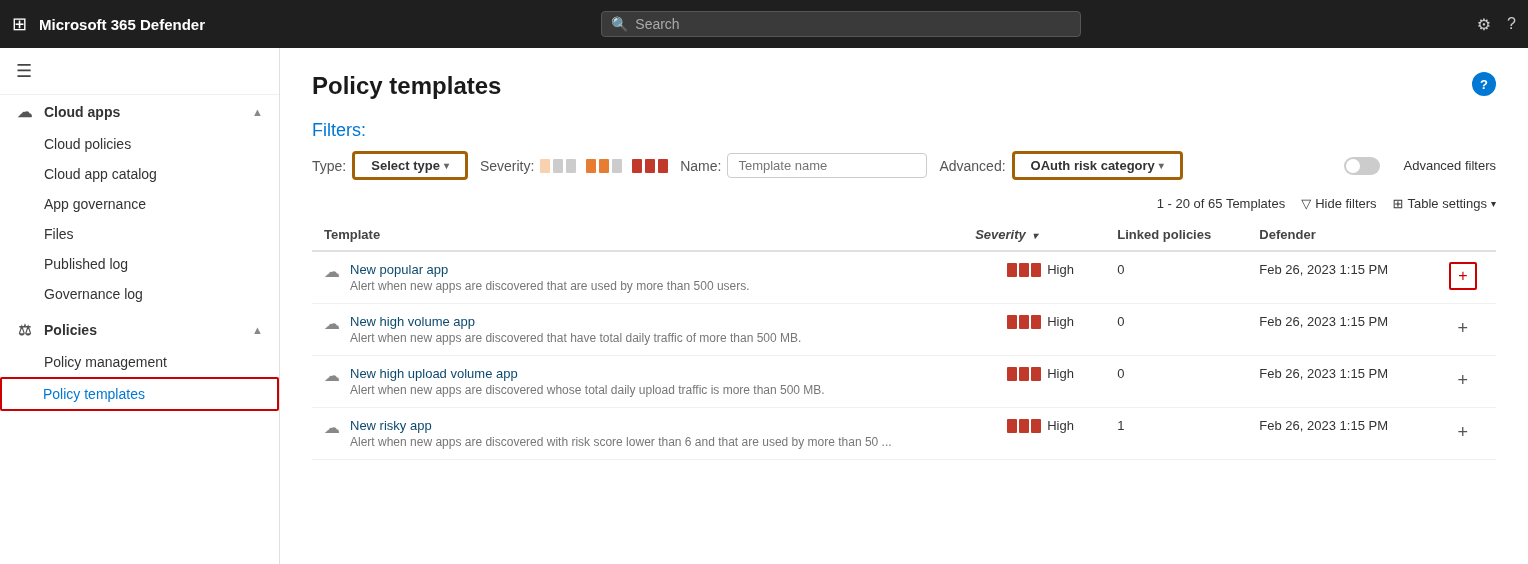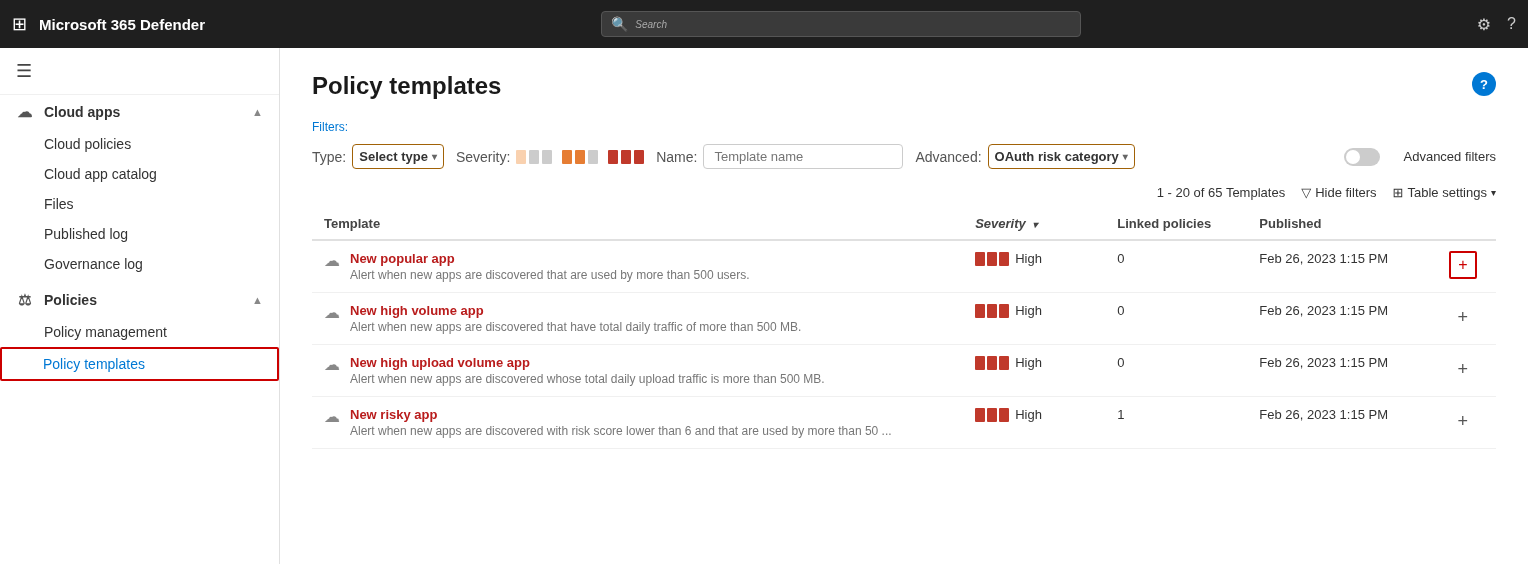--- a/index.html
+++ b/index.html
@@ -25,23 +25,22 @@
       align-items: center;
       padding: 4px 10px;
       gap: 6px;
       width: 480px;
     }
     .topbar-search input {
       background: transparent;
       border: none;
       outline: none;
       color: #ccc;
-      font-size: 10px;
+      font-size: 14px;
       width: 100%;
-      font-style: italic;
     }
     .topbar-search input::placeholder { color: #aaa; }
     .topbar-icons { display: flex; gap: 16px; align-items: center; margin-left: auto; }
     .topbar-icon { color: #ccc; font-size: 16px; cursor: pointer; }
 
     
     .layout { display: flex; flex: 1; overflow: hidden; }
 
     
     .sidebar {
@@ -108,37 +107,37 @@
       width: 24px; height: 24px;
       background: #0078d4;
       border-radius: 50%;
       color: #fff;
       display: flex; align-items: center; justify-content: center;
       font-size: 13px; font-weight: 700;
       cursor: pointer;
     }
 
     
-    .filters-label { color: #0078d4; font-size: 12px; margin-bottom: 10px; }
+    .filters-label { color: #0078d4; font-size: 18px; margin-bottom: 10px; }
     .filters-row {
       display: flex;
       align-items: center;
       gap: 12px;
       margin-bottom: 16px;
       flex-wrap: wrap;
     }
     .filter-group { display: flex; align-items: center; gap: 6px; }
     .filter-label { font-size: 14px; color: #555; }
     .filter-select {
       display: flex;
       align-items: center;
       gap: 4px;
-      border: 1px solid #a16207;
+      border: 3px solid #a16207;
       border-radius: 4px;
-      padding: 4px 6px;
+      padding: 4px 16px;
       font-size: 13px;
       color: #333;
       background: #fff;
       cursor: pointer;
       font-weight: 600;
     }
     .filter-select .chevron { font-size: 10px; color: #666; }
     .severity-dots { display: flex; gap: 3px; align-items: center; }
     .name-input {
       border: 1px solid #ccc;
@@ -192,21 +191,21 @@
       padding: 8px 12px;
       font-size: 13px;
       color: #444;
       font-weight: 600;
       white-space: nowrap;
     }
     .data-table th.sortable { cursor: pointer; }
     .data-table tbody tr { border-bottom: 1px solid #f0f0f0; }
     .data-table td { padding: 10px 12px; font-size: 13px; color: #333; vertical-align: top; }
     .template-icon { color: #888; font-size: 16px; }
-    .template-name { font-weight: 700; color: #b91c1c; margin-bottom: 2px; }
+    .template-name { font-weight: 400; color: #0c4a6e; margin-bottom: 2px; }
     .template-desc { font-size: 12px; color: #777; }
     .sev-indicator { display: flex; gap: 2px; align-items: center; }
     .sev-bar { width: 10px; height: 14px; border-radius: 1px; }
     .sev-high-bar { background: #c0392b; }
     .sev-label { margin-left: 6px; font-size: 13px; color: #333; }
     .add-btn {
       width: 28px; height: 28px;
       border: 2px solid #c00;
       border-radius: 2px;
       display: flex; align-items: center; justify-content: center;
@@ -223,21 +222,21 @@
       font-size: 18px;
       color: #555;
       background: transparent;
       border: none;
     }
     .col-template { width: 55%; }
     .col-sev { width: 12%; font-style: italic; }
     .col-linked { width: 12%; }
     .col-pub { width: 16%; }
     .col-action { width: 5%; }
-    .sev-group { display: flex; align-items: center; }
+    .sev-group { display: flex; align-items: center; margin-left: 32px; }
   </style>
 </head>
 <body>
 
 <div class="topbar">
   <span class="topbar-grid-icon">⊞</span>
   <span class="topbar-title">Microsoft 365 Defender</span>
   <div class="topbar-search">
     <span style="color:#aaa;">🔍</span>
     <input type="text" placeholder="Search" style="">
@@ -257,20 +256,23 @@
       <span class="item-icon">☁</span>
       <span>Cloud apps</span>
       <span class="chevron">▲</span>
     </div>
 
     <div class="sidebar-sub-item">
       <span>Cloud policies</span>
     </div>
     <div class="sidebar-sub-item">
       <span>Cloud app catalog</span>
+    </div>
+    <div class="sidebar-sub-item">
+      <span>App governance</span>
     </div>
     <div class="sidebar-sub-item">
       <span>Files</span>
     </div>
     <div class="sidebar-sub-item">
       <span>Published log</span>
     </div>
     <div class="sidebar-sub-item">
       <span>Governance log</span>
     </div>
@@ -363,21 +365,21 @@
 
     <table class="data-table">
       <thead>
         <tr>
           <th class="col-template">Template</th>
           <th class="col-sev sortable">
             <span>Severity</span>
             <span style="font-size:10px;margin-left:3px;">▾</span>
           </th>
           <th class="col-linked">Linked policies</th>
-          <th class="col-pub">Published</th>
+          <th class="col-pub">Defender</th>
           <th class="col-action"></th>
         </tr>
       </thead>
       <tbody id="table-body">
       <tr>
             <td>
       <div style="display:flex;align-items:flex-start;gap:10px;">
         <span class="template-icon">☁</span>
         <div>
           <div class="template-name">New popular app</div>

